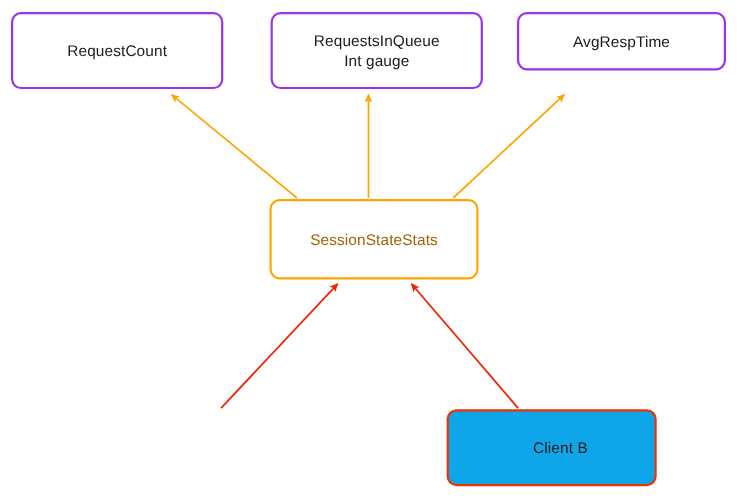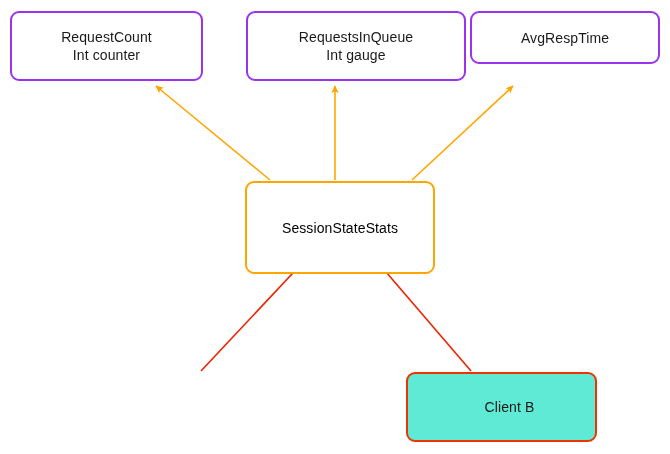--- a/index.html
+++ b/index.html
@@ -64,34 +64,33 @@
 
     <line class="edge" stroke-width="1.6" fill="none" x1="270" y1="180" x2="156" y2="86" stroke="#ffa500" marker-end="url(#arrow-orange)"></line>
     <line class="edge" stroke-width="1.6" fill="none" x1="335" y1="180" x2="335" y2="86" stroke="#ffa500" marker-end="url(#arrow-orange)"></line>
     <line class="edge" stroke-width="1.6" fill="none" x1="412" y1="180" x2="513" y2="86" stroke="#ffa500" marker-end="url(#arrow-orange)"></line>
     <line class="edge" stroke-width="1.6" fill="none" x1="201" y1="371" x2="307" y2="258" stroke="#ee2200" marker-end="url(#arrow-red)"></line>
     <line class="edge" stroke-width="1.6" fill="none" x1="471" y1="371" x2="374" y2="258" stroke="#ee2200" marker-end="url(#arrow-red)"></line>
   </svg>
 
   <div class="node" style="left: 10px; top: 11px; width: 193px; height: 70px; border-color: rgb(153, 51, 238); background: rgb(255, 255, 255); color: rgb(26, 26, 26);">
     <span class="line1">RequestCount</span>
-    <span class="line2">Int counter</span>
   </div>
 
-  <div class="node" style="left: 246px; top: 11px; width: 220px; height: 70px; border-color: rgb(153, 51, 238); background: rgb(255, 255, 255); color: rgb(26, 26, 26);">
+  <div class="node" style="left: 246px; top: 11px; width: 193px; height: 70px; border-color: rgb(153, 51, 238); background: rgb(255, 255, 255); color: rgb(26, 26, 26);">
     <span class="line1">RequestsInQueue</span>
     <span class="line2">Int gauge</span>
   </div>
 
   <div class="node" style="left: 470px; top: 11px; width: 190px; height: 53px; border-color: rgb(153, 51, 238); background: rgb(255, 255, 255); color: rgb(26, 26, 26);">
     <span class="line1">AvgRespTime</span>
   </div>
 
-  <div class="node" style="left: 245px; top: 181px; width: 190px; height: 93px; border-color: rgb(255, 165, 0); background: rgb(255, 255, 255); color: #000000;">
+  <div class="node" style="left: 245px; top: 181px; width: 190px; height: 73px; border-color: rgb(255, 165, 0); background: rgb(255, 255, 255); color: #a16207;">
     <span class="line1">SessionStateStats</span>
   </div>
 
 
-  <div class="node" style="left: 406px; top: 372px; width: 191px; height: 70px; border-color: rgb(238, 51, 0); background: #5eead4; color: rgb(26, 26, 26); padding-left: 16px;">
+  <div class="node" style="left: 406px; top: 372px; width: 191px; height: 70px; border-color: rgb(238, 51, 0); background: #0ea5e9; color: rgb(26, 26, 26); padding-left: 16px;">
     <span class="line1">Client B</span>
   </div>
 
 </div>
 
 </body></html>

